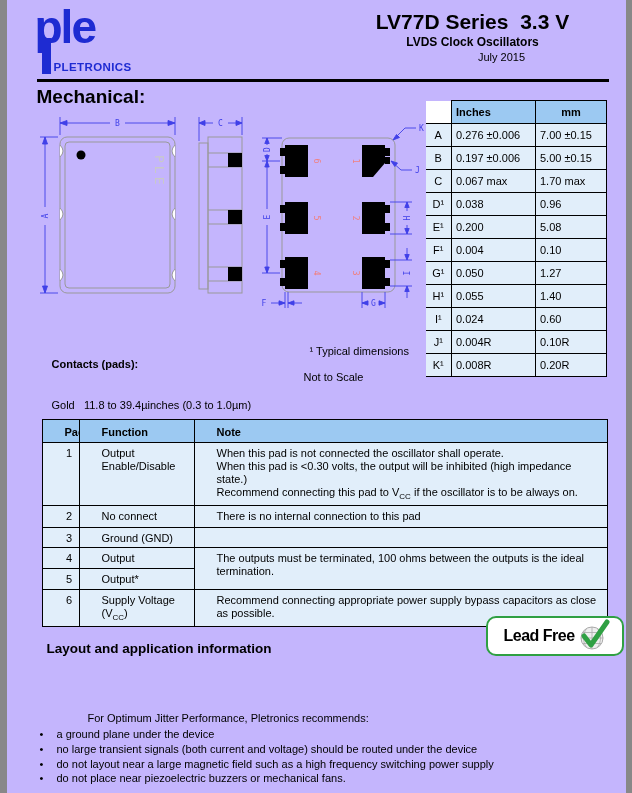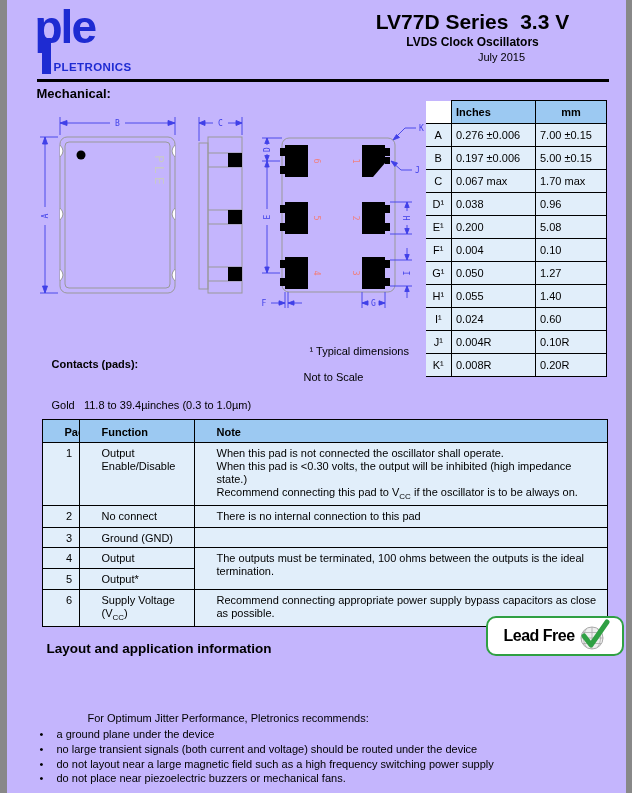--- a/index.html
+++ b/index.html
@@ -11,21 +11,21 @@
   .logo-main{font-weight:bold;font-size:46px;line-height:1;color:var(--blue);letter-spacing:-2px;}
   .logo-stem{position:absolute;left:7px;top:34px;width:9px;height:36px;background:var(--blue);}
   .logo-sub{position:absolute;left:19px;top:57px;font-size:11.5px;font-weight:bold;
             color:var(--blue);letter-spacing:.4px;}
   .titleblock{left:330px;top:10px;width:272px;text-align:center;}
   .title{font-size:21px;font-weight:bold;white-space:pre;}
   .subtitle{font-size:12px;font-weight:bold;margin-top:1px;}
   .docdate{font-size:11px;margin-top:2px;padding-left:58px;}
   .header-rule{left:30px;top:79px;width:572px;height:3px;background:#000;}
 
-  .h-mech{left:30px;top:86px;font-size:13px;font-weight:bold;}
+  .h-mech{left:30px;top:86px;font-size:19px;font-weight:bold;}
 
   
   table.dim{border-collapse:collapse;font-size:11px;table-layout:fixed;}
   table.dim td,table.dim th{border:1.5px solid #000;height:16px;padding:3px 4px;overflow:hidden;}
   table.dim th{background:var(--hdrblue);font-weight:bold;}
   table.dim th.c-inches{text-align:left;}
   table.dim th.c-mm{text-align:center;}
   table.dim td{background:var(--cellblue);}
   table.dim td.lbl{text-align:center;border-left:none;padding:3px 2px;}
   table.dim td.corner{border:none;background:#fff;}

